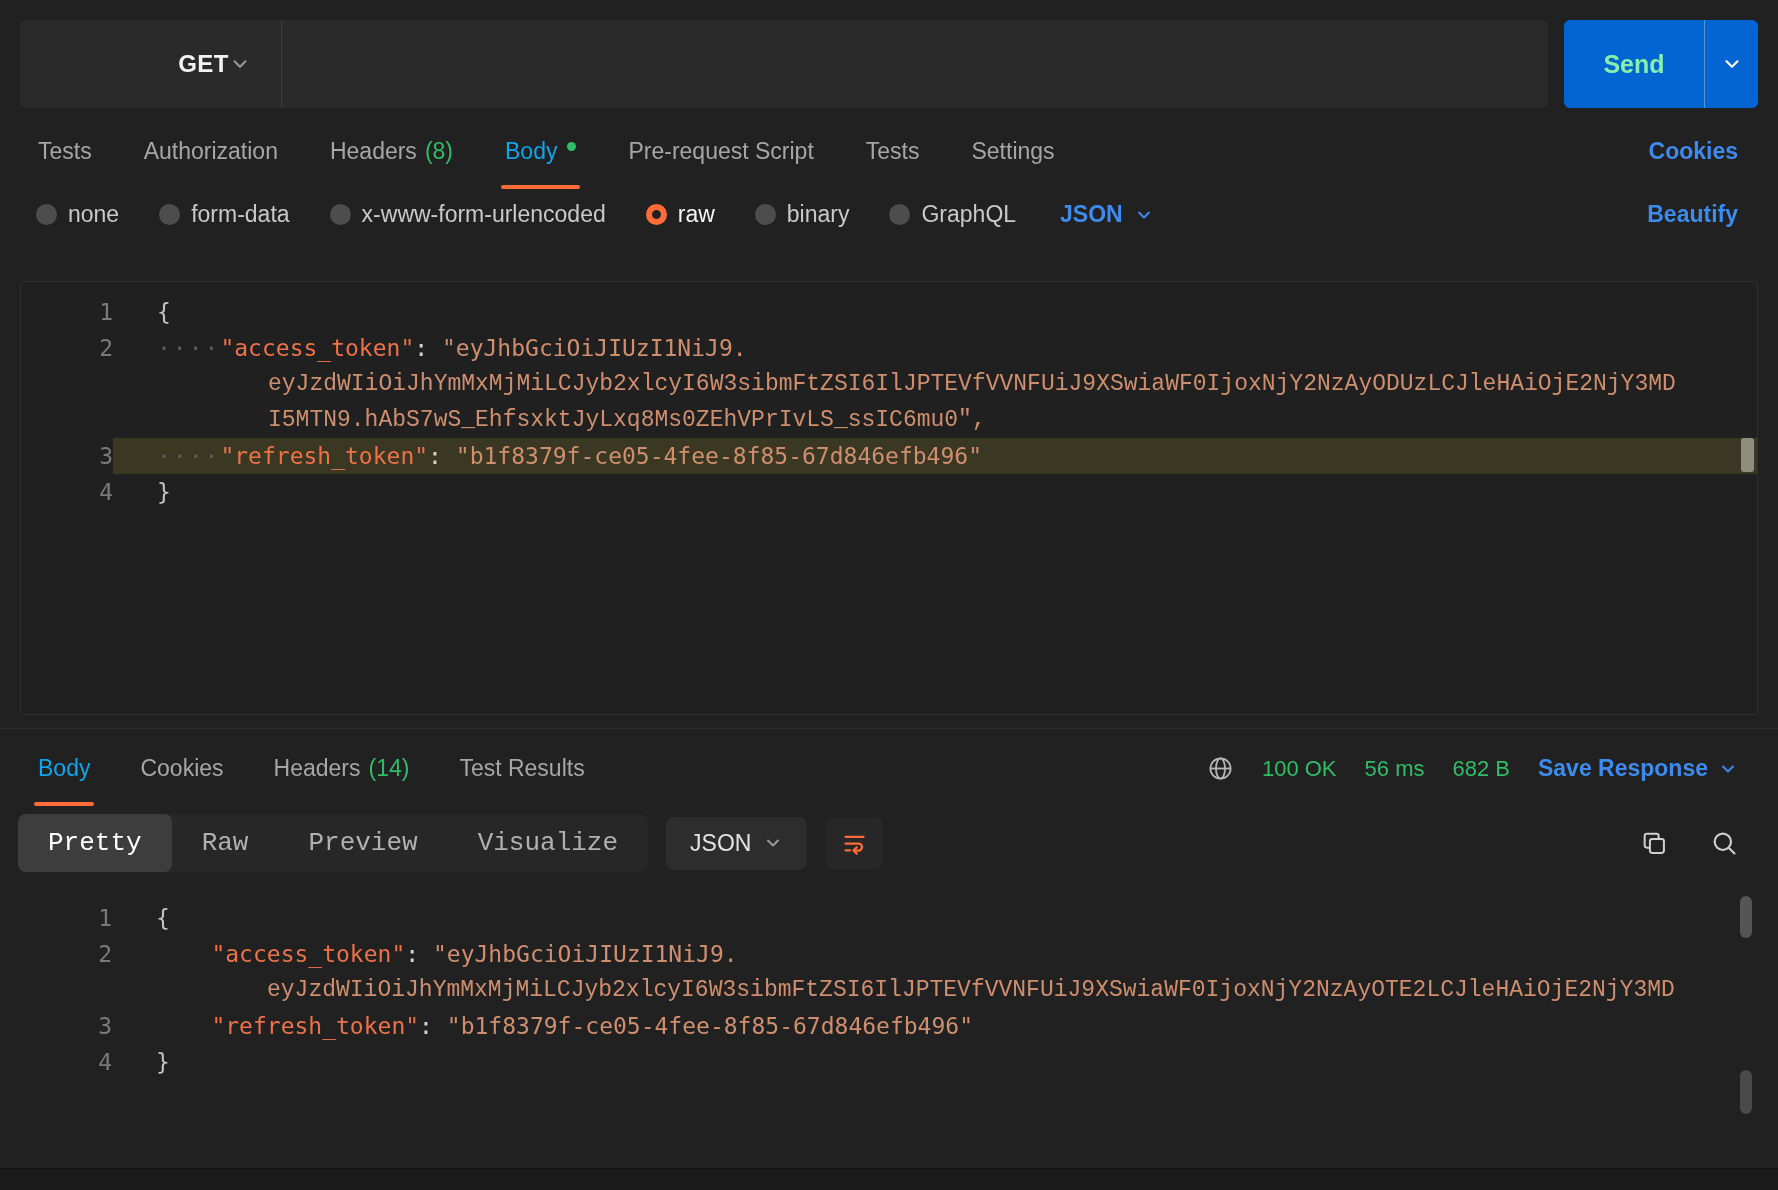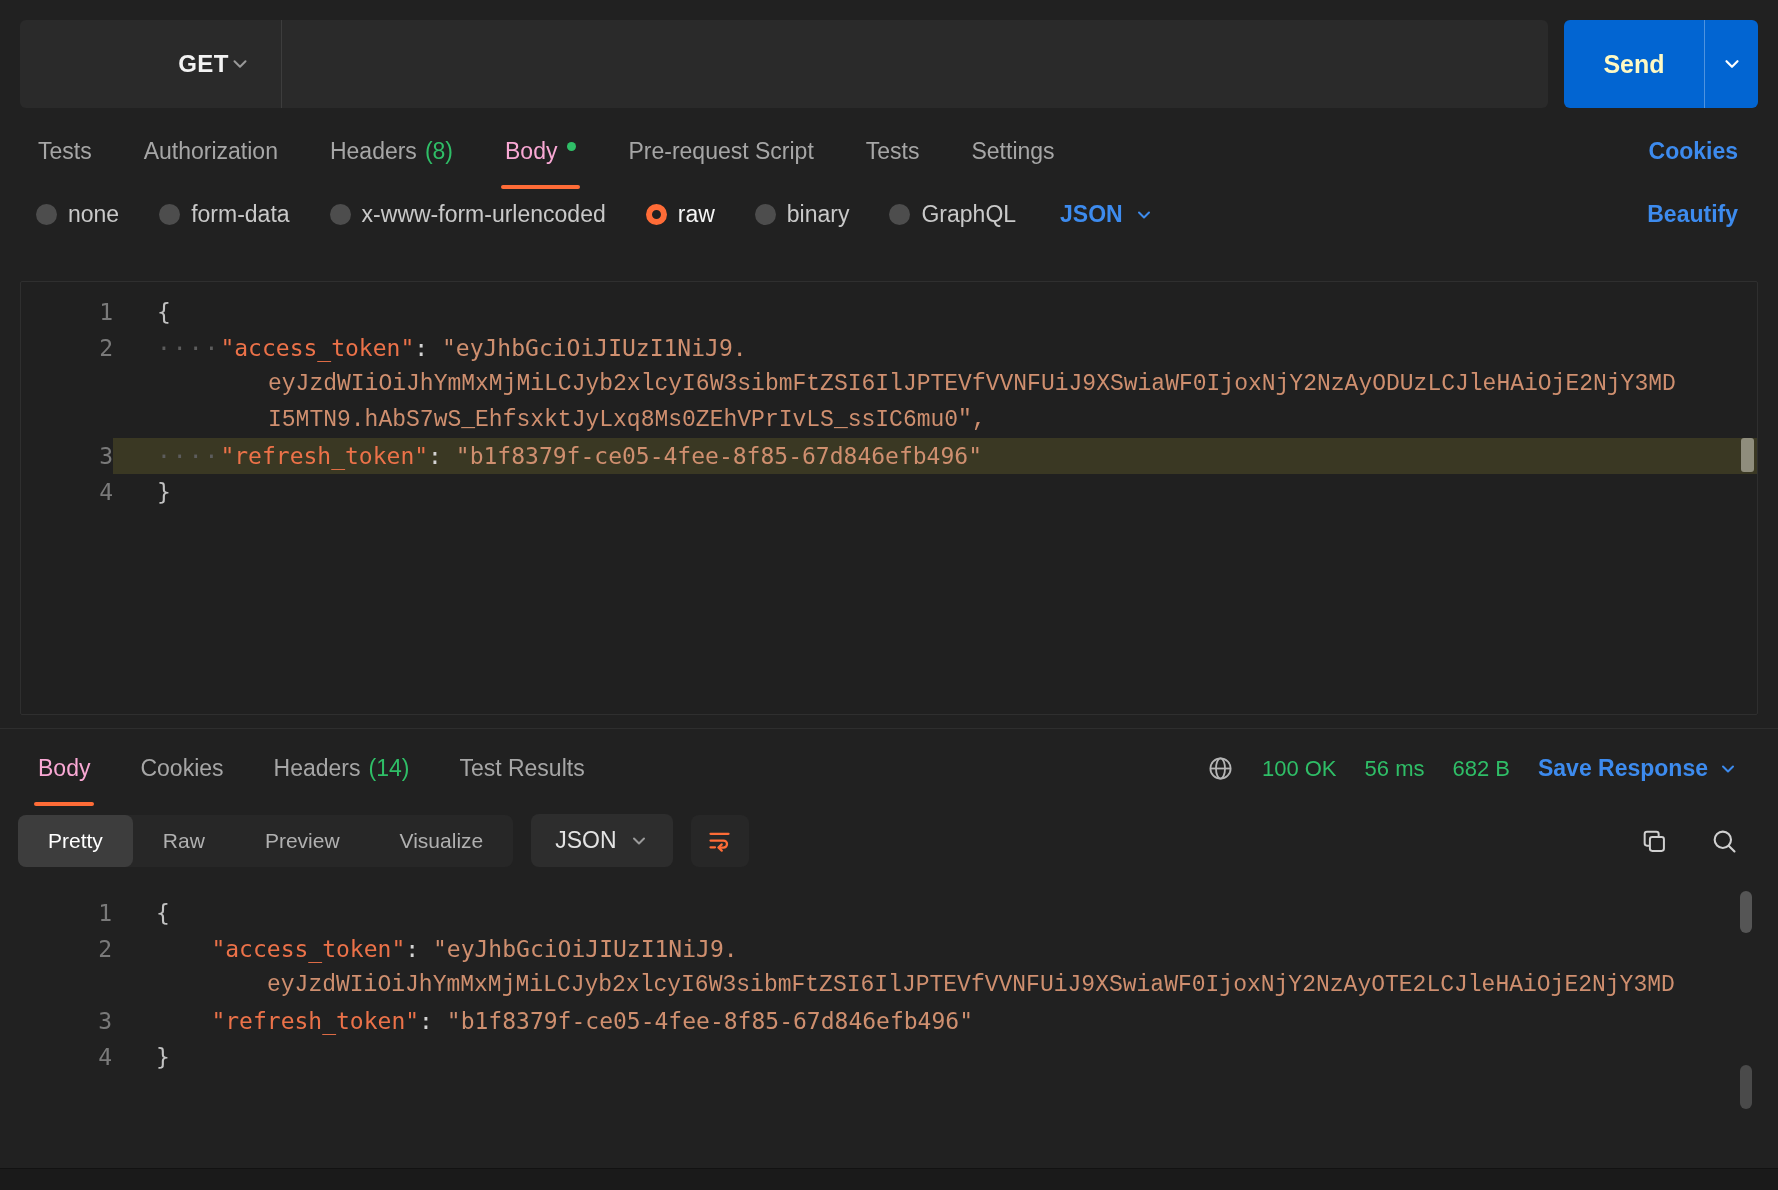--- a/index.html
+++ b/index.html
@@ -17,29 +17,29 @@
   .url-row{display:flex;align-items:stretch;gap:16px;margin:20px 20px 0;height:88px;}
   .url-container{flex:1;display:flex;background:var(--panel);border-radius:6px;}
   .method-select{width:262px;display:flex;align-items:center;justify-content:flex-end;
     padding:0 30px 0 26px;border-right:1px solid #3d3d3d;cursor:pointer;}
   .method-label{font-size:24px;font-weight:700;letter-spacing:.5px;color:#f3f3f3;}
   .chev{flex:none;}
   .method-select .chev{color:#9a9a9a;}
   .url-input{flex:1;background:transparent;border:none;outline:none;color:#e3e3e3;
     font-size:23px;padding:0 26px;font-family:"Liberation Sans",sans-serif;}
   .send-split{display:flex;width:194px;}
-  .send-main{flex:1;background:var(--send);border:none;color:#fef9c3;font-size:25px;font-weight:700;
+  .send-main{flex:1;background:var(--send);border:none;color:#86efac;font-size:25px;font-weight:700;
     border-radius:6px 0 0 6px;cursor:pointer;font-family:"Liberation Sans",sans-serif;}
   .send-caret{width:54px;background:var(--send);border:none;border-left:1px solid rgba(255,255,255,.3);
     border-radius:0 6px 6px 0;color:#fff;display:flex;align-items:center;justify-content:center;cursor:pointer;}
 
   
   .req-tabs{display:flex;align-items:flex-start;gap:48px;margin:0 40px 0 36px;padding-top:30px;font-size:23px;}
   .tab{position:relative;color:var(--muted);padding:0 2px 24px;cursor:pointer;white-space:nowrap;}
-  .tab.active{color:#f9a8d4;}
+  .tab.active{color:#0ea5e9;}
   .tab.active::after{content:"";position:absolute;left:-2px;right:-2px;bottom:0;height:4px;
     background:var(--orange);border-radius:2px;}
   .tab .count{color:var(--green);margin-left:8px;}
   .tab-dot{display:inline-block;width:9px;height:9px;border-radius:50%;background:var(--green);
     margin-left:10px;transform:translateY(-8px);}
   .right-link{margin-left:auto;color:var(--blue);font-weight:600;cursor:pointer;white-space:nowrap;}
 
   
   .body-type-row{display:flex;align-items:flex-start;gap:40px;margin:0 40px 0 36px;padding:12px 0 28px;font-size:23px;color:#c9c9c9;}
   .radio{display:flex;align-items:center;gap:11px;cursor:pointer;white-space:nowrap;}
@@ -70,21 +70,21 @@
   
   .resp-tabs{display:flex;align-items:flex-start;gap:46px;margin:0 40px 0 36px;padding-top:26px;font-size:23px;}
   .resp-meta{margin-left:auto;display:flex;align-items:center;gap:28px;padding-bottom:20px;}
   .globe{color:#b5b5b5;cursor:pointer;display:flex;}
   .meta-green{color:var(--green);font-size:22px;white-space:nowrap;}
   .save-response{display:flex;align-items:center;gap:10px;color:var(--blue);font-weight:600;cursor:pointer;white-space:nowrap;}
 
   
   .resp-toolbar{display:flex;align-items:center;gap:18px;margin:8px 40px 0 18px;}
   .seg{display:flex;background:#272727;border-radius:8px;}
-  .seg-item{padding:14px 30px;font-size:21px;color:#b0b0b0;cursor:pointer;border-radius:8px;white-space:nowrap;}
+  .seg-item{padding:14px 30px;font-size:26px;color:#b0b0b0;cursor:pointer;border-radius:8px;white-space:nowrap;font-family:Liberation Mono, monospace;}
   .seg-item.selected{background:#3d3d3d;color:#fff;}
   .resp-json{display:flex;align-items:center;gap:12px;background:var(--panel2);border-radius:8px;
     padding:13px 24px;color:#e3e3e3;font-size:23px;cursor:pointer;}
   .resp-json .chev{color:#9a9a9a;}
   .wrap-btn{width:58px;height:52px;background:#272727;border:none;border-radius:8px;display:flex;
     align-items:center;justify-content:center;color:var(--orange);cursor:pointer;}
   .toolbar-icons{margin-left:auto;display:flex;align-items:center;gap:42px;color:#d0d0d0;}
   .icon-btn{display:flex;cursor:pointer;background:none;border:none;color:#d0d0d0;}
 
   .response-editor{position:relative;margin:18px 20px 0;height:252px;border:none;background:transparent;padding-top:10px;overflow:hidden;}

